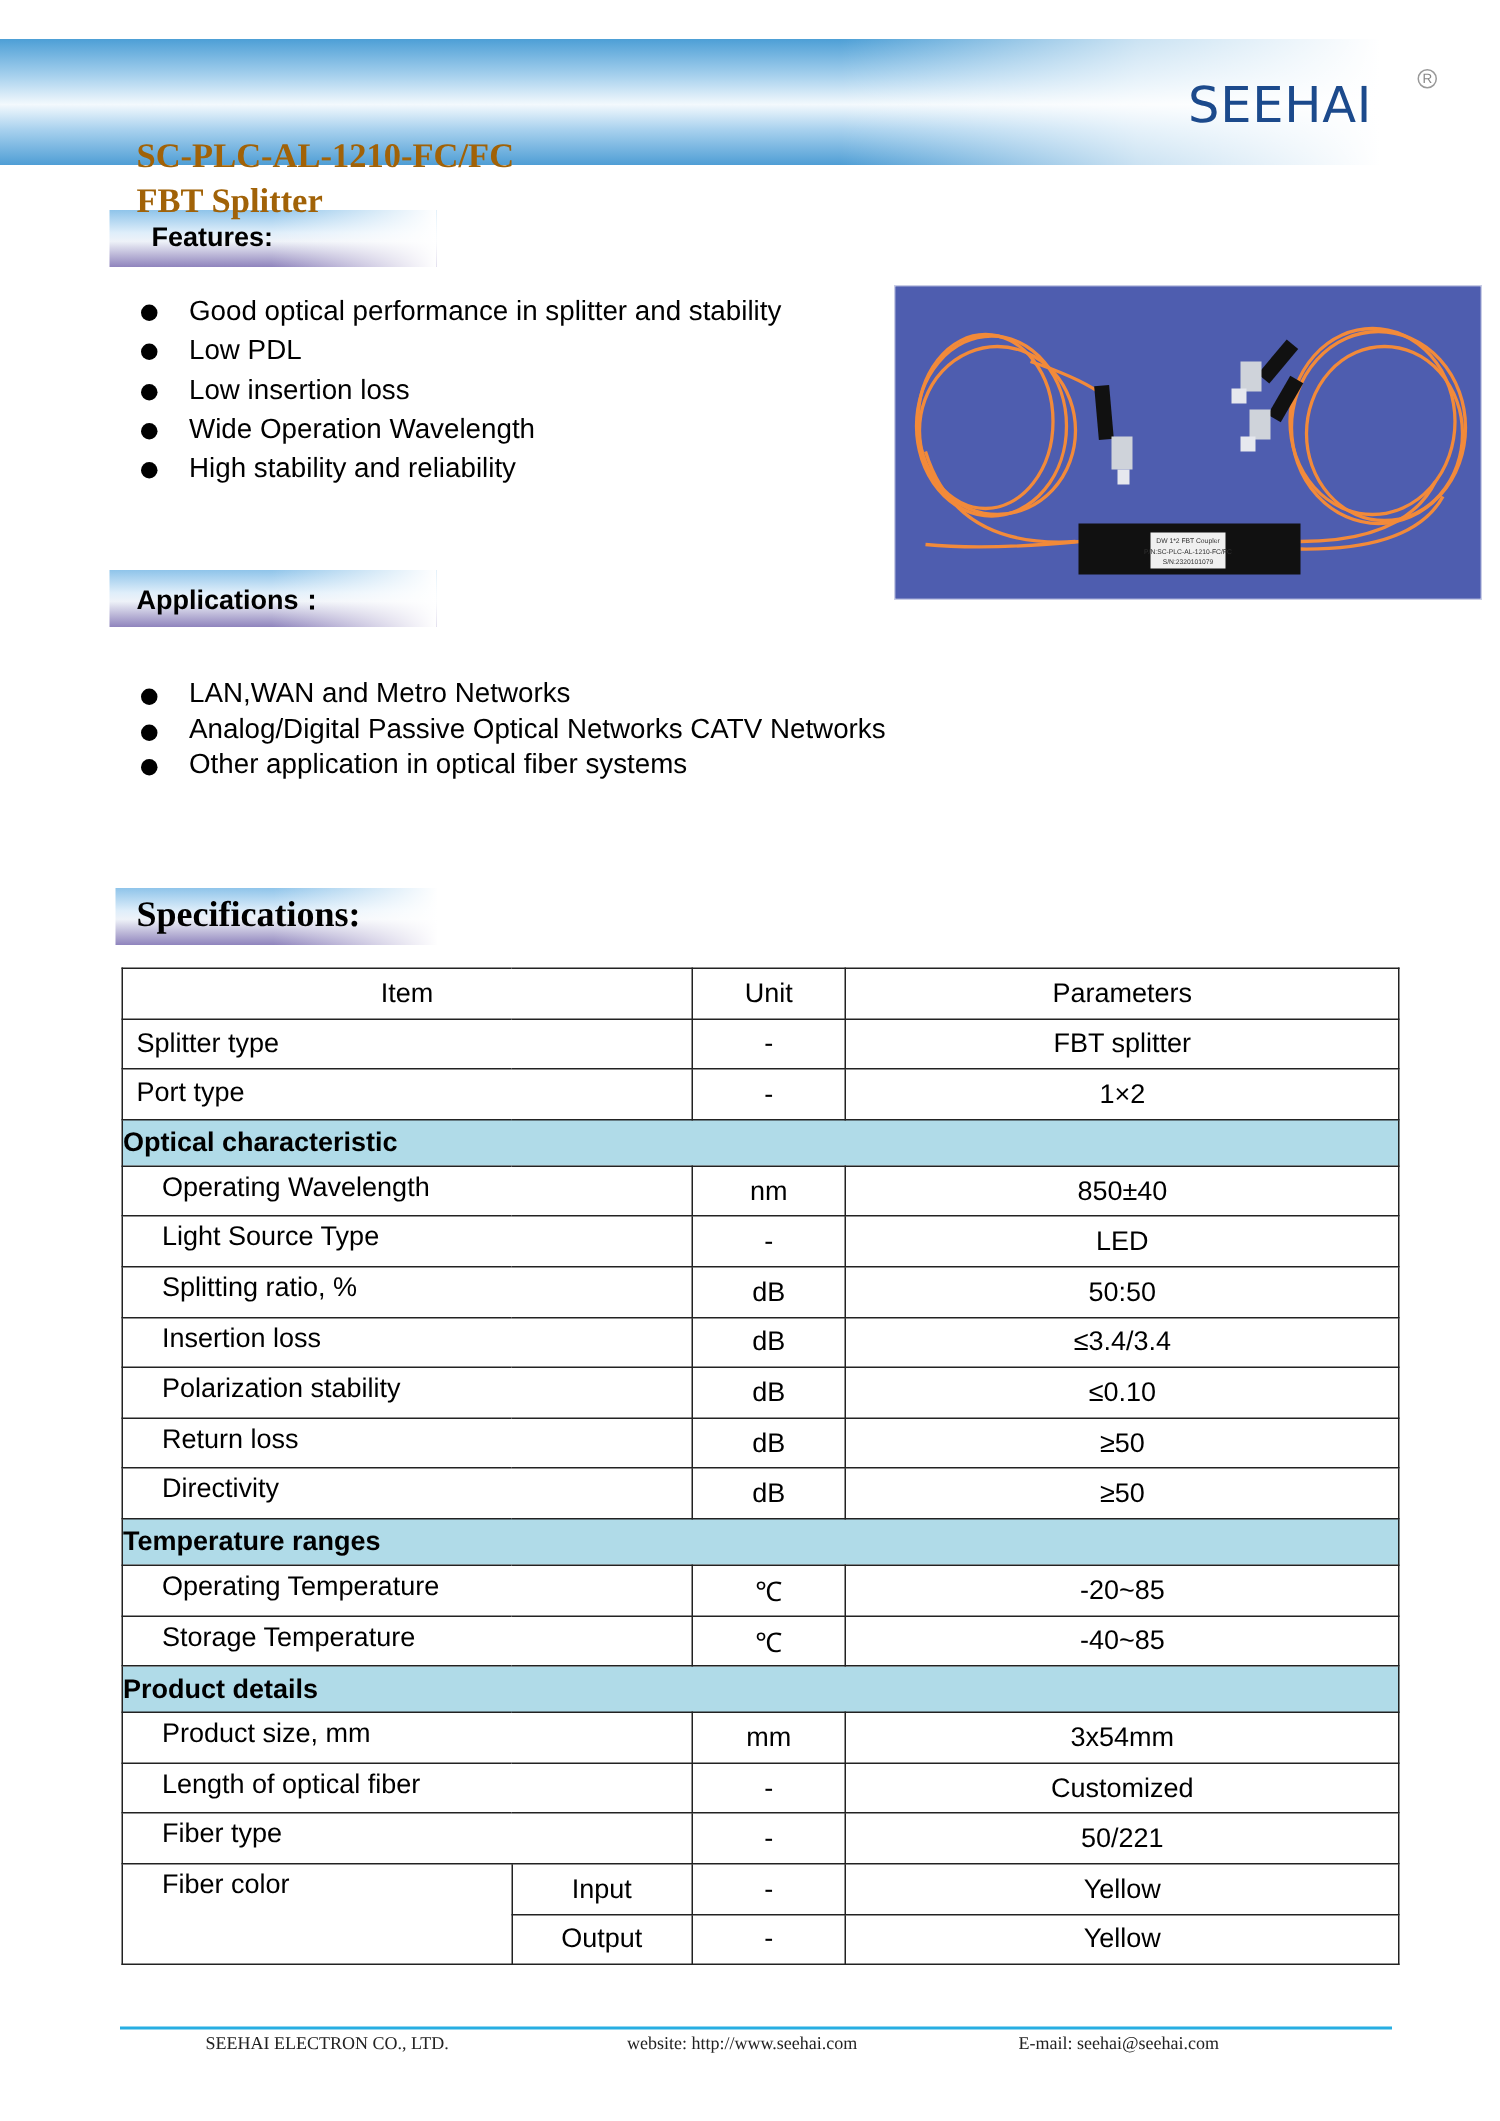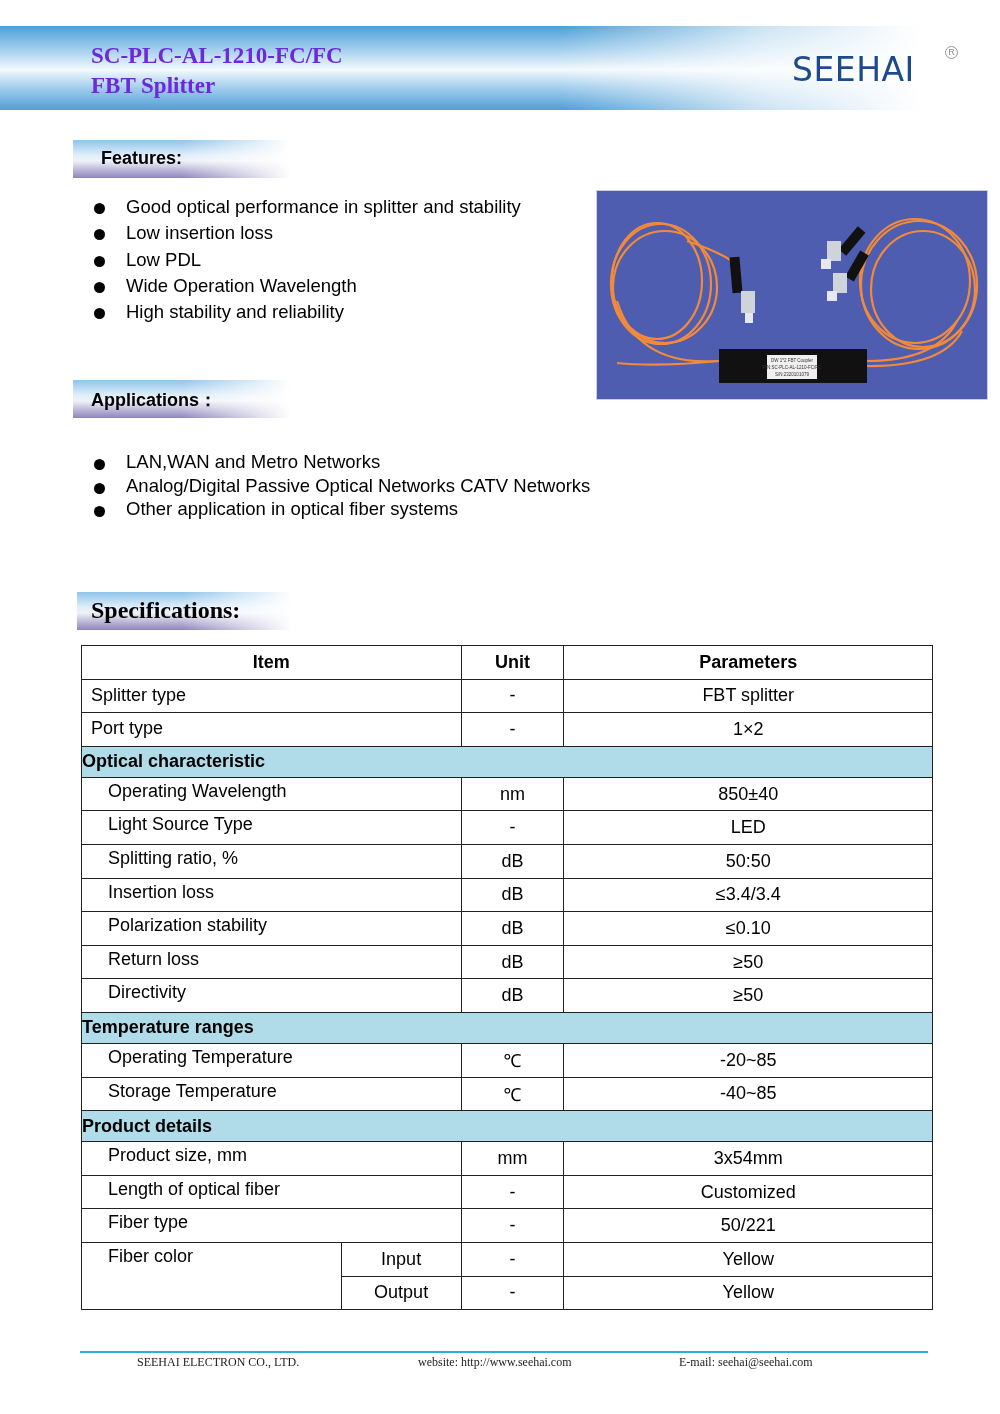--- a/index.html
+++ b/index.html
@@ -7,21 +7,21 @@
 
   .header-band {
     position: absolute; left: 0; top: 26px; width: 920px; height: 84px;
     background: linear-gradient(180deg, #4d9fd6 0%, #a9d2ee 30%, #f3f9fd 52%, #a8d1ee 72%, #4f9ed5 100%);
   }
   .header-band::after {
     content: ""; position: absolute; right: 0; top: 0; width: 360px; height: 100%;
     background: linear-gradient(90deg, rgba(255,255,255,0) 0%, rgba(255,255,255,0.7) 55%, #ffffff 100%);
   }
   .title1, .title2 {
-    position: absolute; left: 91px; font-family: "Liberation Serif", serif; font-weight: bold; font-size: 23px; color: #6d28d9; z-index: 2;
+    position: absolute; left: 91px; font-family: "Liberation Serif", serif; font-weight: bold; font-size: 23px; color: #a16207; z-index: 2; margin-top: 48px;
   }
   .title1 { top: 43px; }
   .title2 { top: 73px; }
   .logo { position: absolute; left: 792px; top: 50px; font-family: "DejaVu Sans", sans-serif; font-size: 33px; color: #1c4a8c; letter-spacing: 0.5px; z-index: 2; }
   .logo-reg { position: absolute; left: 945px; top: 46px; font-size: 9px; color: #888; border: 1px solid #999; border-radius: 50%; width: 11px; height: 11px; line-height: 11px; text-align: center; z-index: 2; }
 
   .section-tab {
     position: absolute; height: 38px; width: 218px;
     background: linear-gradient(180deg, #8fc4ea 0%, #dfeefa 40%, #eef2f8 55%, #b9b4d6 80%, #8f84bd 100%);
   }
@@ -42,21 +42,21 @@
   ul.bullets li::before { content: ""; position: absolute; left: 2px; top: 8px; width: 11px; height: 11px; background: #000; border-radius: 50%; }
   .features-list { left: 92px; top: 195px; }
   .features-list li { height: 26.3px; line-height: 24px; }
   .apps-list { left: 92px; top: 451px; }
   .apps-list li { height: 23.5px; line-height: 22px; }
 
   .photo { position: absolute; left: 596px; top: 190px; width: 390px; height: 208px; background: #4f5eb0; border: 1px solid #c9cde6; }
 
   table.spec { position: absolute; left: 81px; top: 645px; width: 852px; border-collapse: collapse; font-size: 18px; }
   table.spec td, table.spec th { border: 1.5px solid #222; padding: 0; height: 32.6px; }
-  table.spec th { font-weight: bold; text-align: center; }
+  table.spec th { font-weight: normal; text-align: center; }
   table.spec td.item { padding-left: 9px; text-align: left; vertical-align: top; line-height: 31px; }
   table.spec td.item.ind { padding-left: 26px; line-height: 27px; }
   table.spec td.c { text-align: center; }
   table.spec tr.group td { background: #b0dbe8; font-weight: bold; text-align: left; height: 30px; }
 
   .footer-line { position: absolute; left: 80px; top: 1351px; width: 848px; height: 2px; background: #27aee2; }
   .footer { position: absolute; top: 1355px; font-family: "Liberation Serif", serif; font-size: 12px; color: #222; }
 </style>
 </head>
 <body>
@@ -65,22 +65,22 @@
 <div class="title1">SC-PLC-AL-1210-FC/FC</div>
 <div class="title2">FBT Splitter</div>
 <div class="logo">SEEHAI</div>
 <div class="logo-reg">R</div>
 
 <div class="section-tab tab-features">
   <span>Features:</span>
 </div>
 <ul class="bullets features-list">
   <li>Good optical performance in splitter and stability</li>
+  <li>Low PDL</li>
   <li>Low insertion loss</li>
-  <li>Low PDL</li>
   <li>Wide Operation Wavelength</li>
   <li>High stability and reliability</li>
 </ul>
 
 <div class="photo">
   <svg width="390" height="208" viewBox="0 0 390 208">
     <rect x="0" y="0" width="390" height="208" fill="#4e5daf"></rect>
     <g fill="none" stroke="#f28a3a" stroke-width="2.2">
       <ellipse cx="60" cy="90" rx="45" ry="58"></ellipse>
       <ellipse cx="64" cy="93" rx="50" ry="60"></ellipse>

